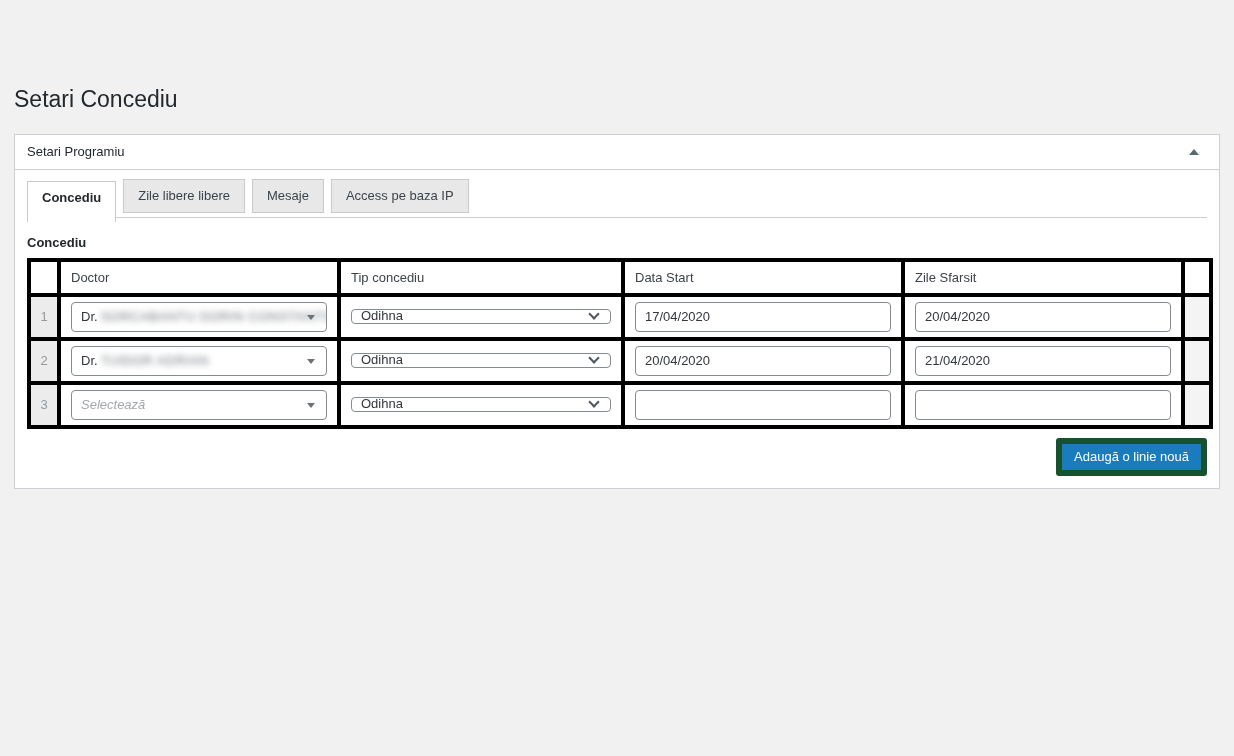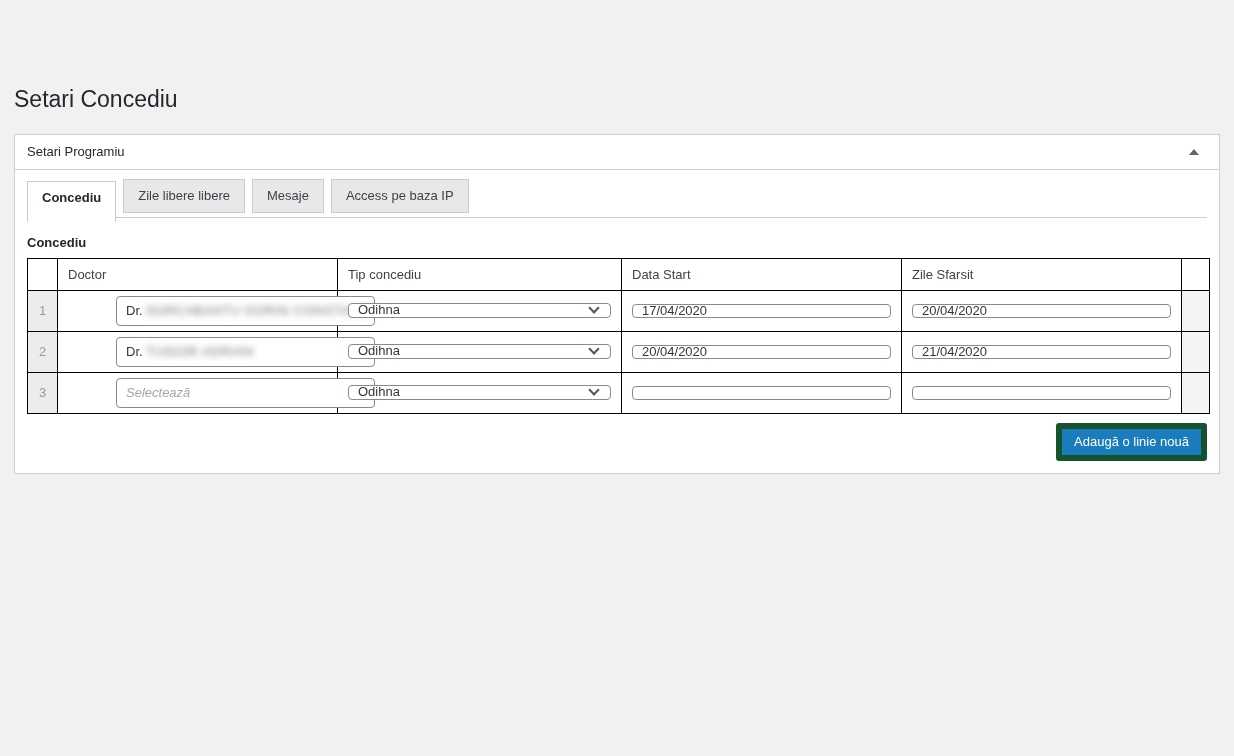--- a/index.html
+++ b/index.html
@@ -90,21 +90,21 @@
     font-weight: 700;
     color: #23282d;
   }
 
   table.grid {
     width: 100%;
     border-collapse: collapse;
     table-layout: fixed;
   }
   .grid th, .grid td {
-    border: 1px solid #000000;
+    border: 4px solid #000000;
     padding: 5px 10px;
     vertical-align: middle;
   }
   .grid th {
     font-weight: 400;
     text-align: left;
     color: #3c434a;
     padding: 8px 10px;
     background: #ffffff;
   }
@@ -128,21 +128,20 @@
     align-items: center;
     height: 30px;
     width: 100%;
     background: #fff;
     border: 1px solid #848b92;
     border-radius: 4px;
     padding: 0 42px 0 9px;
     cursor: pointer;
     overflow: hidden;
     white-space: nowrap;
-    margin-left: 48px;
   }
   .sel2 .caret-down {
     position: absolute;
     right: 11px; top: 50%;
     margin-top: -2px;
     width: 0; height: 0;
     border-left: 4px solid transparent;
     border-right: 4px solid transparent;
     border-top: 5px solid #6c7177;
   }
@@ -170,21 +169,21 @@
     position: absolute;
     right: 12px; top: 50%;
     width: 8px; height: 8px;
     margin-top: -7px;
     border-right: 2px solid #50575e;
     border-bottom: 2px solid #50575e;
     transform: rotate(45deg);
   }
 
   input.date-field {
-    height: 14px;
+    height: 30px;
     width: 100%;
     border: 1px solid #848b92;
     border-radius: 4px;
     padding: 0 9px;
     font-family: inherit;
     font-size: 13px;
     color: #32373c;
     background: #fff;
   }
 

